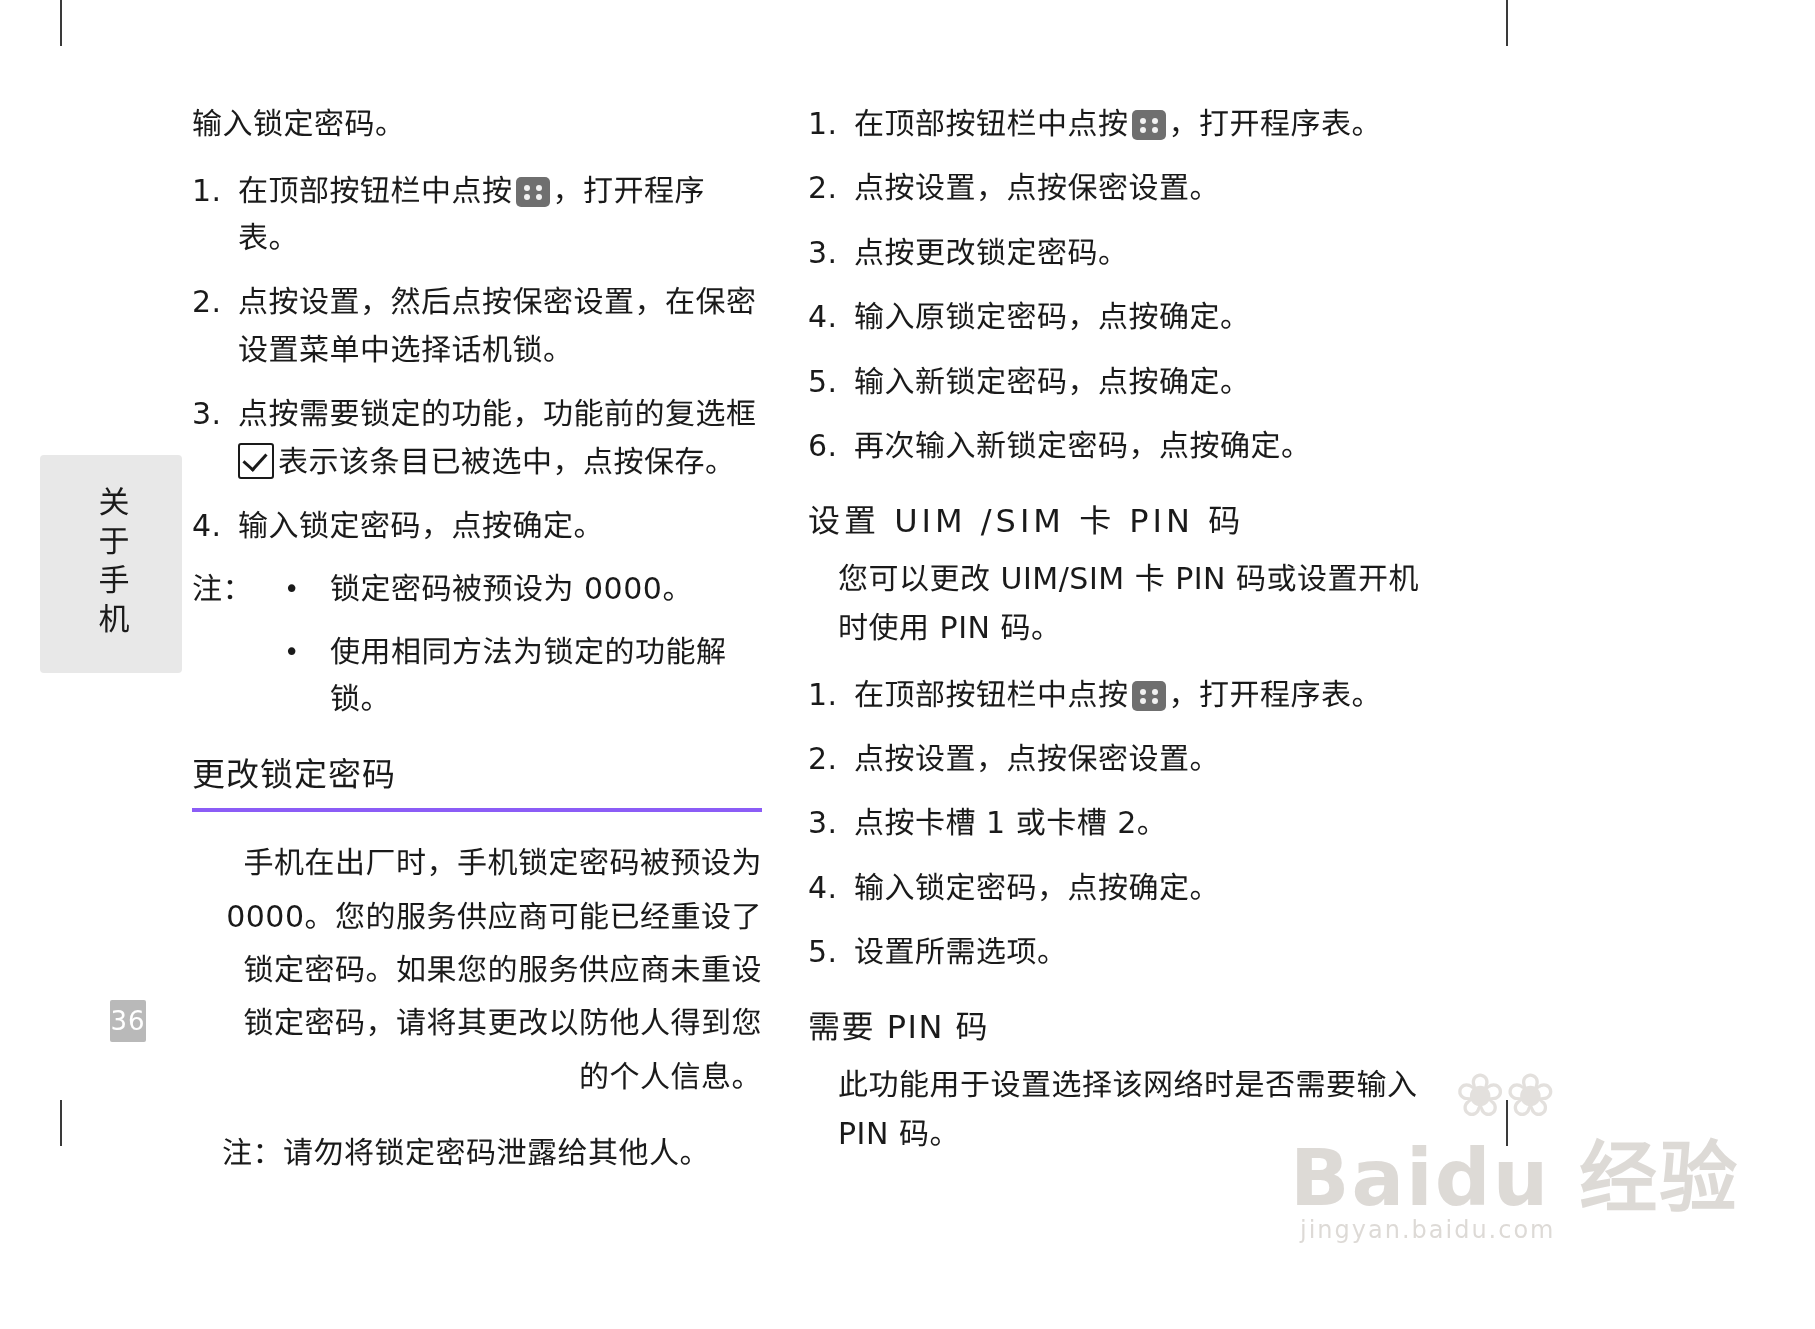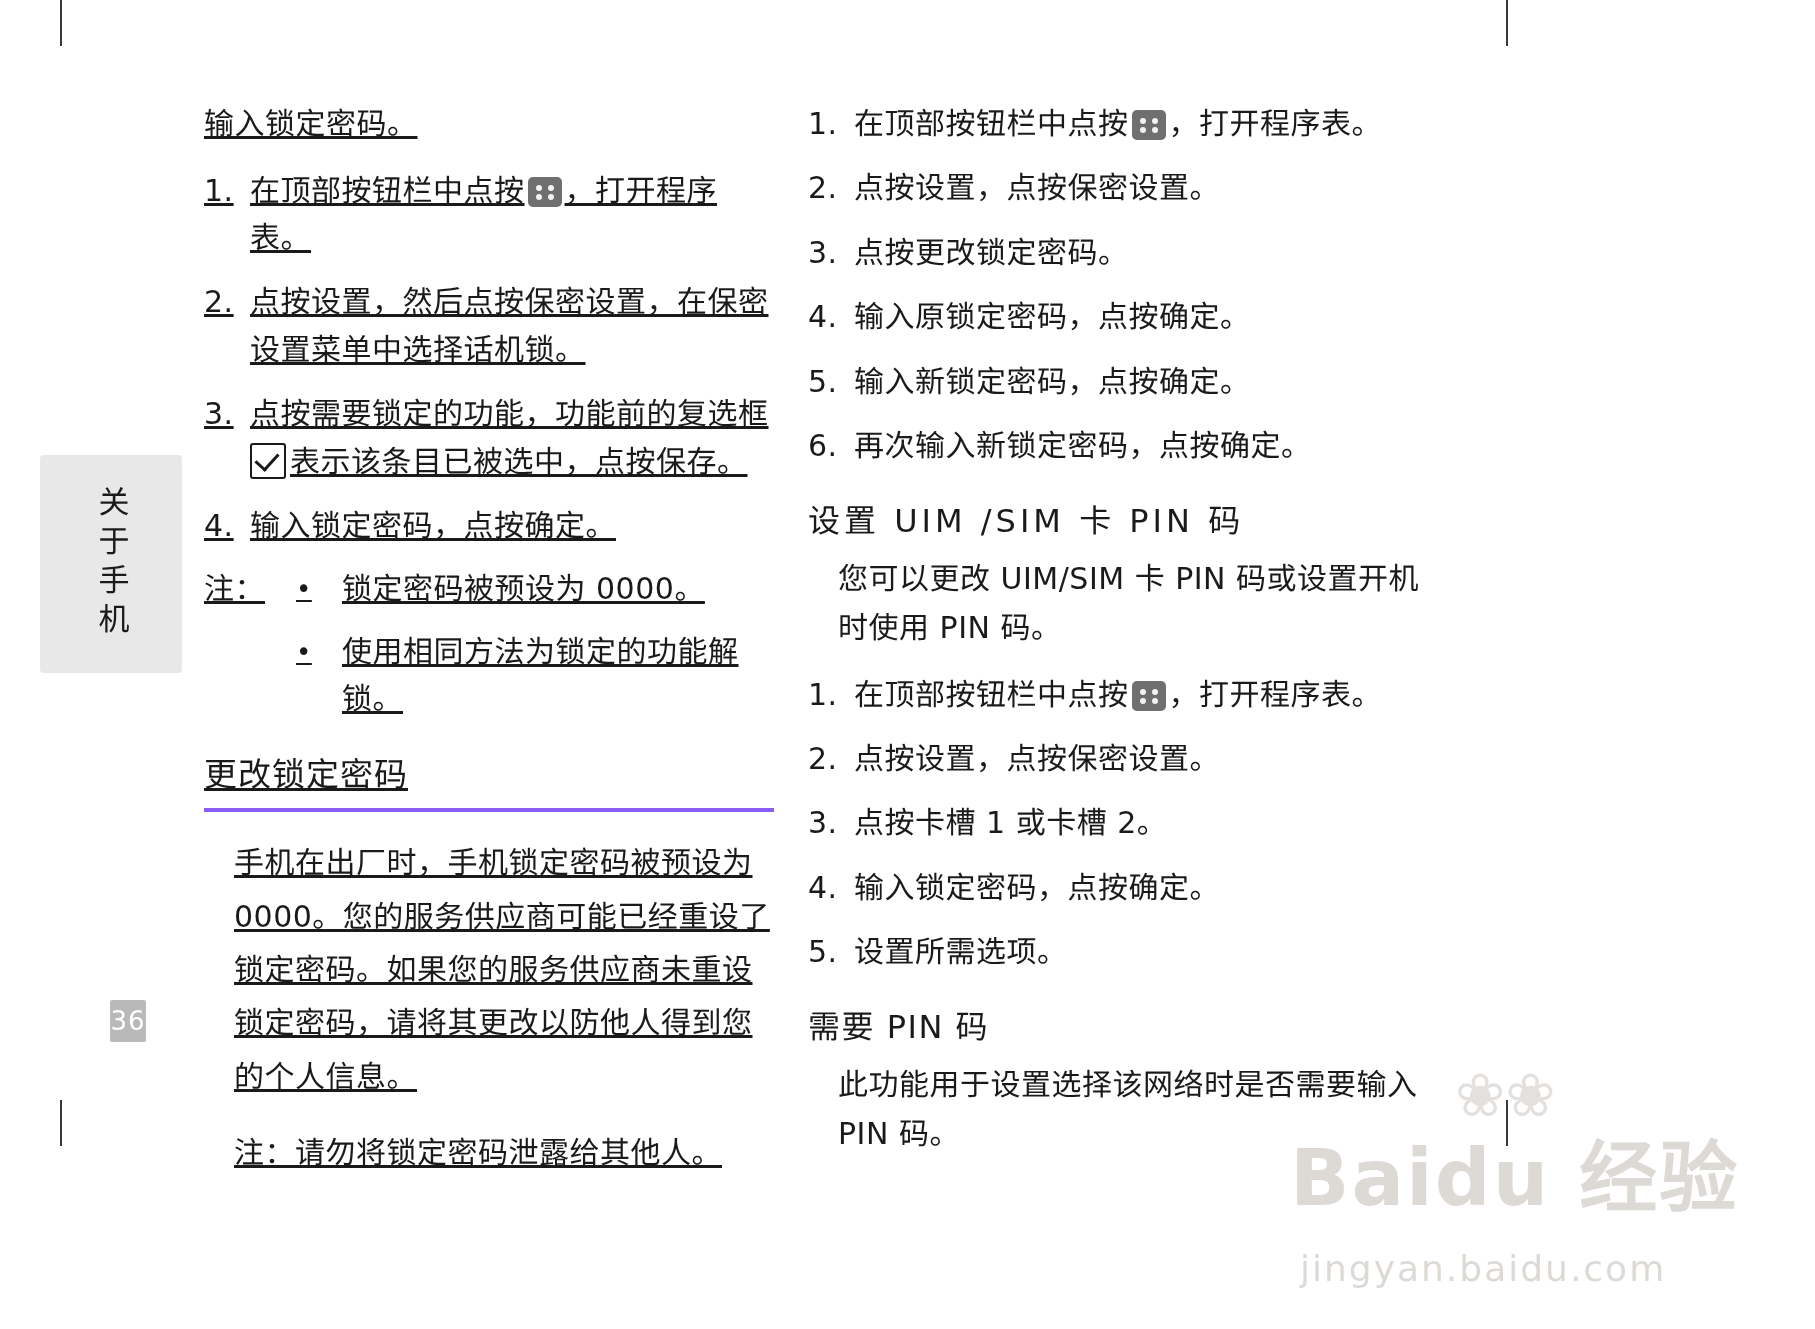--- a/index.html
+++ b/index.html
@@ -65,21 +65,21 @@
     border-radius: 2px;
     letter-spacing: 1px;
   }
 
   
   .col {
     position: absolute;
     top: 100px;
     width: 570px;
   }
-  .col-left  { left: 204px; text-decoration: underline; }
+  .col-left  { left: 192px; }
   .col-right { left: 808px; width: 620px; }
 
   
   .para {
     font-size: 30px;
     line-height: 1.62;
     margin: 0 0 18px 0;
     letter-spacing: 0.5px;
   }
   .para.indent { margin-left: 30px; }
@@ -195,25 +195,24 @@
     top: 1115px;
     font-size: 78px;
     font-weight: bold;
     letter-spacing: 2px;
     font-family: "DejaVu Sans", "Liberation Sans", sans-serif;
     opacity: 0.85;
   }
   .wm-sub {
     left: 1300px;
     top: 1216px;
-    font-size: 36px;
+    font-size: 24px;
     letter-spacing: 2px;
     font-family: "DejaVu Sans", "Liberation Sans", sans-serif;
     opacity: 0.85;
-    margin-top: 32px;
   }
   .wm-logo {
     left: 1455px;
     top: 1060px;
     font-size: 60px;
     opacity: 0.7;
   }
 </style>
 </head>
 <body>
@@ -262,21 +261,21 @@
       </div>
       <div class="note-row">
         <span class="note-label empty">注：</span>
         <span class="bullet">•</span>
         <span class="note-txt">使用相同方法为锁定的功能解锁。</span>
       </div>
     </div>
 
     <div class="heading">更改锁定密码</div>
 
-    <p class="para indent" style="margin-top:24px; line-height:1.78;">手机在出厂时，手机锁定密码被预设为 0000。您的服务供应商可能已经重设了锁定密码。如果您的服务供应商未重设锁定密码，请将其更改以防他人得到您的个人信息。</p>
+    <p class="para indent" style="margin-top:24px; line-height:1.78;text-align:right;">手机在出厂时，手机锁定密码被预设为 0000。您的服务供应商可能已经重设了锁定密码。如果您的服务供应商未重设锁定密码，请将其更改以防他人得到您的个人信息。</p>
 
     <p class="para indent" style="margin-top:26px;">注：请勿将锁定密码泄露给其他人。</p>
   </div>
 
   <div class="col col-right">
 
     <ul class="list">
       <li>
         <span class="num">1.</span>
         <span class="txt"><span>在顶部按钮栏中点按</span><span class="app-icon"><i></i><i></i><i></i><i></i></span><span>，打开程序表。</span></span>

